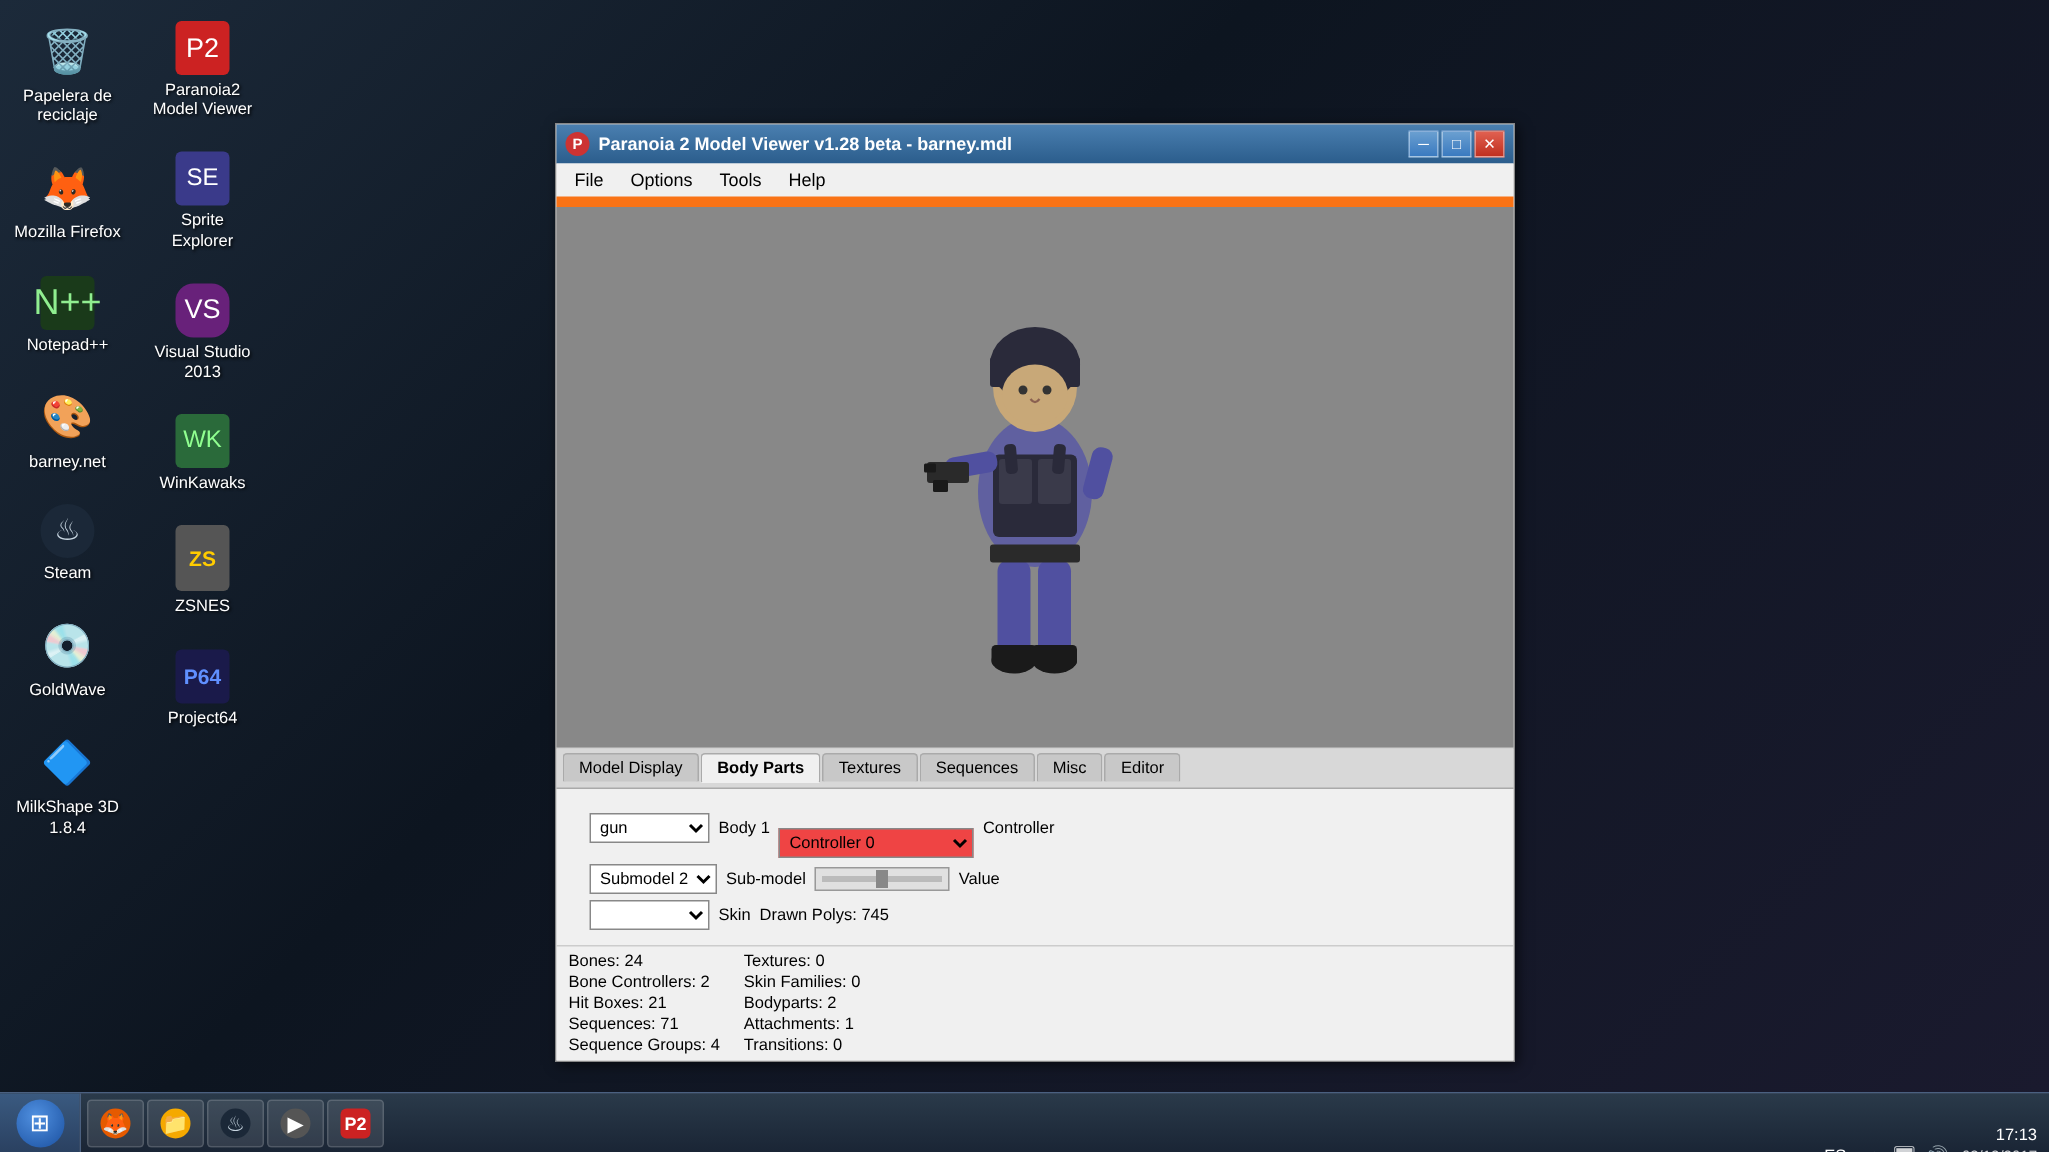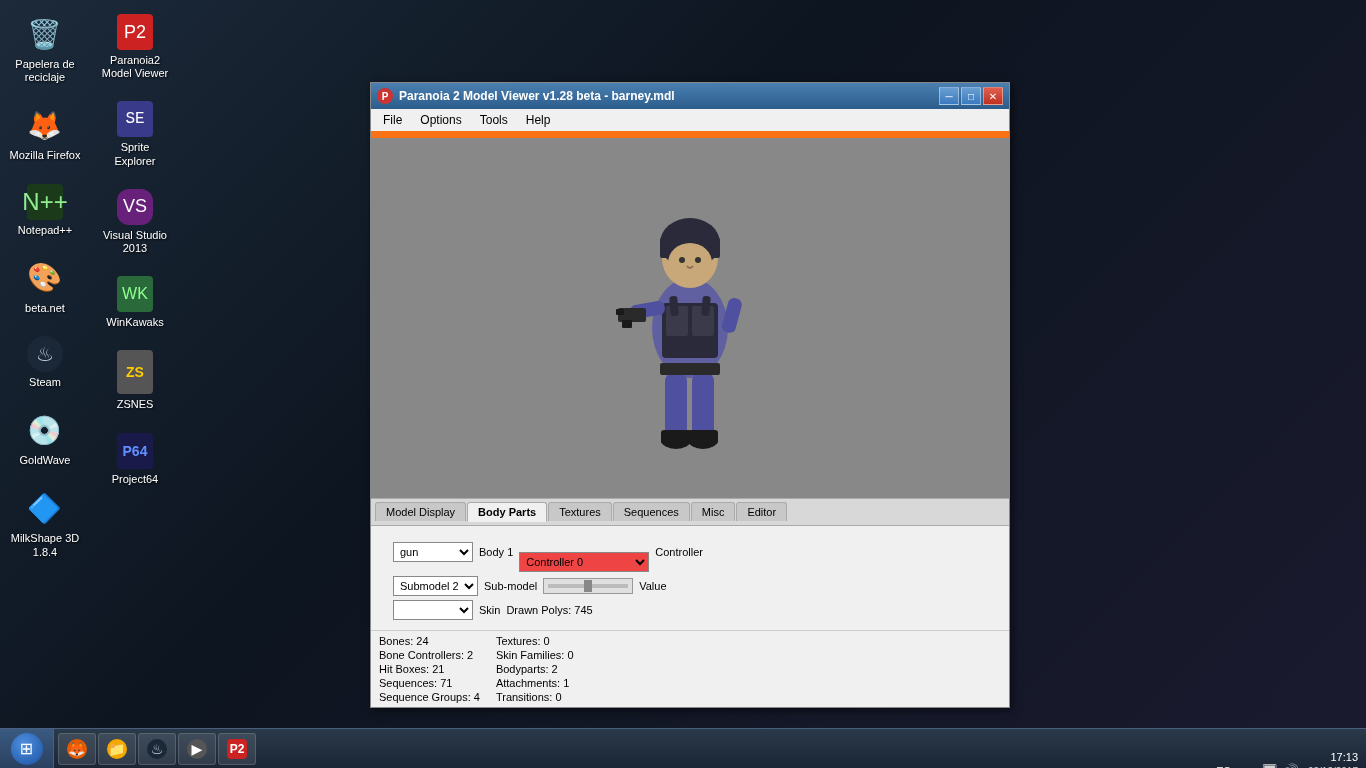--- a/index.html
+++ b/index.html
@@ -369,21 +369,21 @@
     <div class="desktop-icon">
       <div class="icon-img">🦊</div>
       <div class="icon-label">Mozilla Firefox</div>
     </div>
     <div class="desktop-icon">
       <div class="icon-img" style="font-size:24px; color:#90ee90; background:#1a3a1a; border-radius:4px; width:36px;height:36px;">N++</div>
       <div class="icon-label">Notepad++</div>
     </div>
     <div class="desktop-icon">
       <div class="icon-img">🎨</div>
-      <div class="icon-label">beta.net</div>
+      <div class="icon-label">barney.net</div>
     </div>
     <div class="desktop-icon">
       <div class="icon-img" style="background:#1b2838; border-radius:50%; width:36px;height:36px; display:flex;align-items:center;justify-content:center; color:#c7d5e0; font-size:20px;">♨</div>
       <div class="icon-label">Steam</div>
     </div>
     <div class="desktop-icon">
       <div class="icon-img">💿</div>
       <div class="icon-label">GoldWave</div>
     </div>
     <div class="desktop-icon">
@@ -391,21 +391,21 @@
       <div class="icon-label">MilkShape 3D 1.8.4</div>
     </div>
   </div>
 
   <div class="icons-col icons-col-2">
     <div class="desktop-icon">
       <div class="icon-img" style="background:#cc2222; border-radius:4px; width:36px;height:36px; display:flex;align-items:center;justify-content:center; color:white; font-size:18px;">P2</div>
       <div class="icon-label">Paranoia2 Model Viewer</div>
     </div>
     <div class="desktop-icon">
-      <div class="icon-img" style="background:#3a3a8a; border-radius:4px; width:36px;height:36px; display:flex;align-items:center;justify-content:center; color:white; font-size:16px;font-family:Liberation Mono, monospace;">SE</div>
+      <div class="icon-img" style="background:#3a3a8a; border-radius:4px; width:36px;height:36px; display:flex;align-items:center;justify-content:center; color:white; font-size:16px;">SE</div>
       <div class="icon-label">Sprite Explorer</div>
     </div>
     <div class="desktop-icon">
       <div class="icon-img" style="background:#68217a; border-radius:12px; width:36px;height:36px; display:flex;align-items:center;justify-content:center; color:white; font-size:18px;">VS</div>
       <div class="icon-label">Visual Studio 2013</div>
     </div>
     <div class="desktop-icon">
       <div class="icon-img" style="background:#2a6a3a; border-radius:4px; width:36px;height:36px; display:flex;align-items:center;justify-content:center; color:#90ff90; font-size:16px;">WK</div>
       <div class="icon-label">WinKawaks</div>
     </div>

